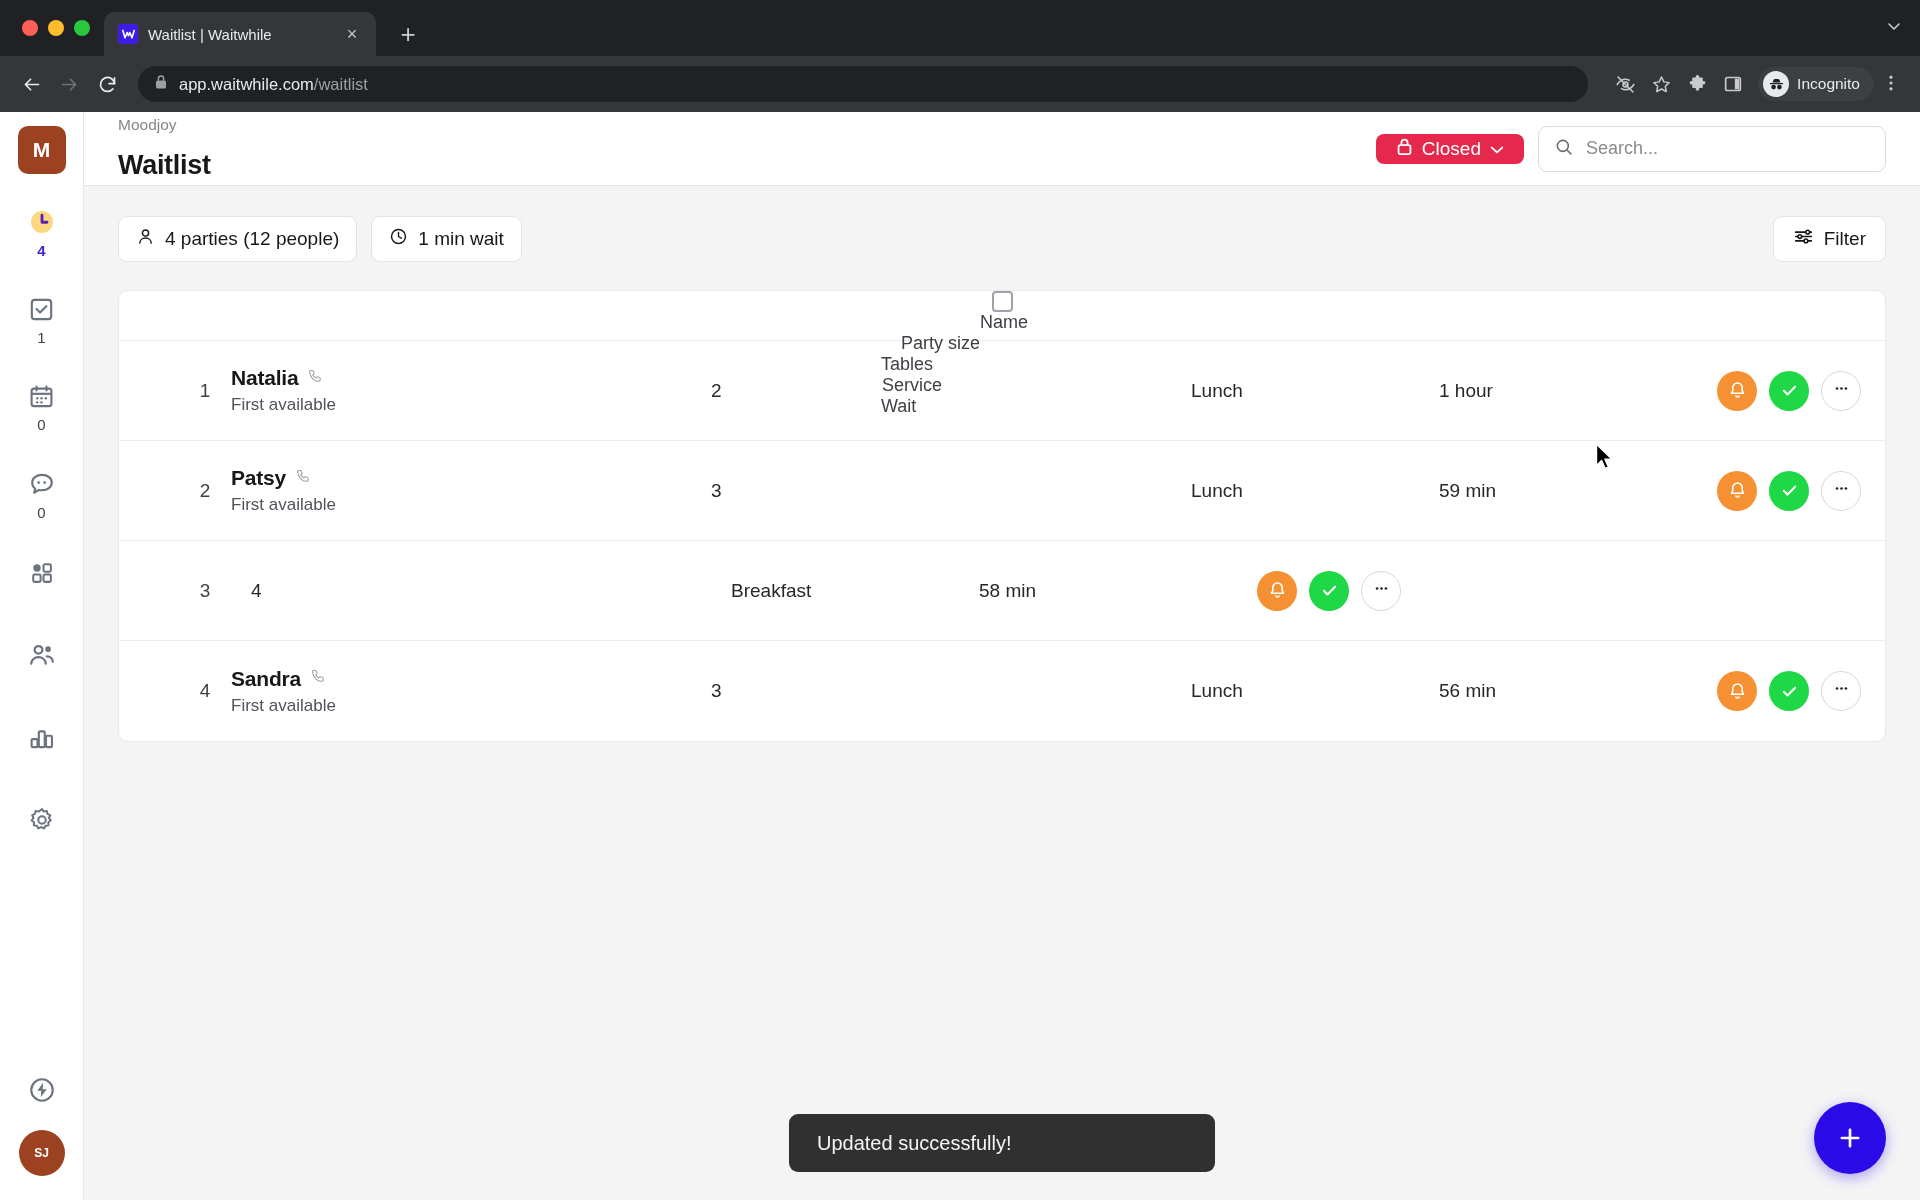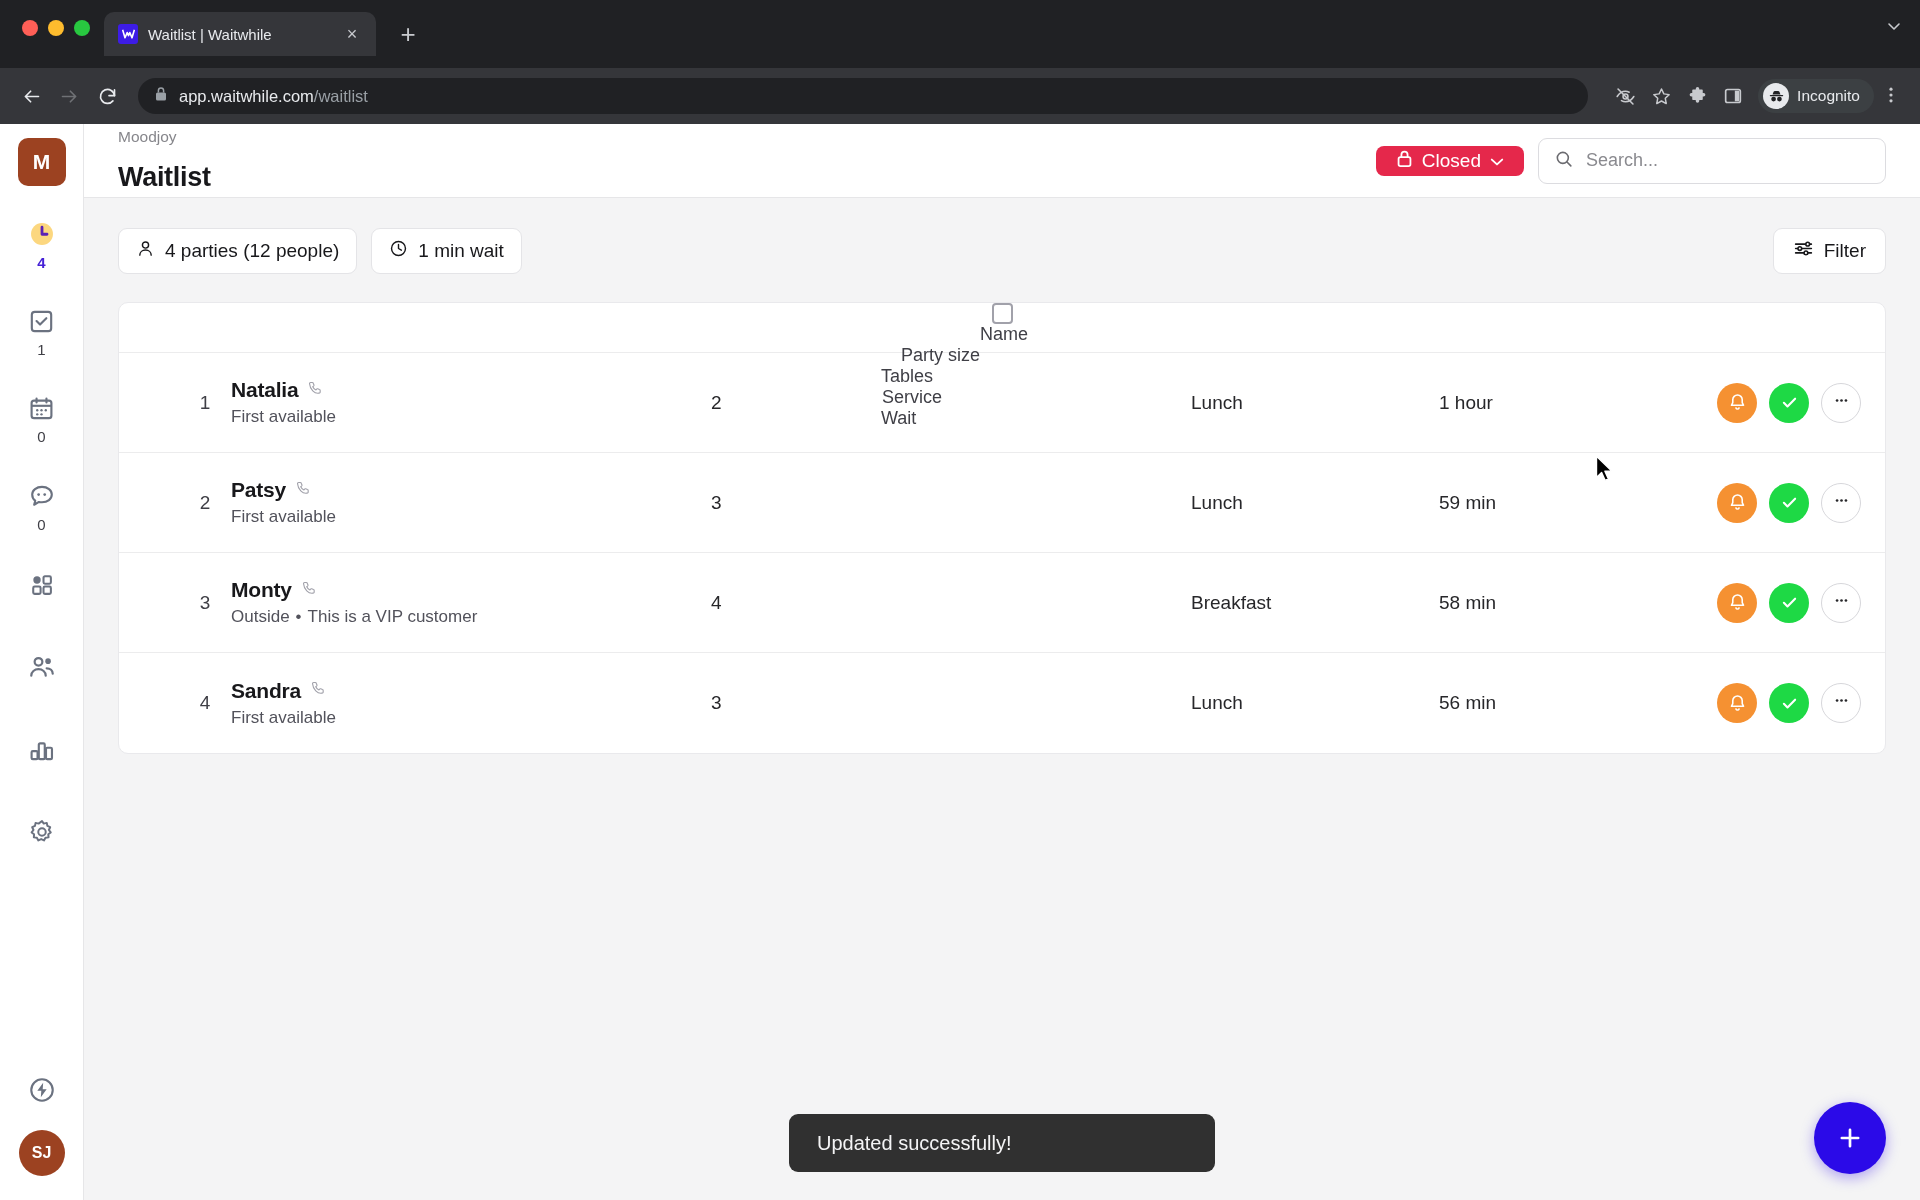--- a/index.html
+++ b/index.html
@@ -35,21 +35,21 @@
     font-family: "DejaVu Sans", sans-serif;
   }
   .tab-title { color: #e8eaed; font-size: 15px; flex: 1; white-space: nowrap; overflow: hidden; text-overflow: ellipsis; }
   .tab-close { color: #c8cace; font-size: 18px; width: 24px; height: 24px; display: flex; align-items: center; justify-content: center; border-radius: 50%; }
   .newtab { color: #c8cace; font-size: 26px; width: 40px; height: 40px; display: flex; align-items: center; justify-content: center; margin-left: 12px; margin-bottom: 2px; font-weight: 300;}
   .tabstrip-right { margin-left: auto; display: flex; align-items: center; height: 56px; padding-right: 18px; }
   .chev-down { color: #c8cace; font-size: 16px; }
 
   .toolbar {
     height: 56px; background: #35363a; display: flex; align-items: center;
-    padding: 0 14px; gap: 4px; flex: 0 0 56px; margin-top: 12px;
+    padding: 0 14px; gap: 4px; flex: 0 0 56px;
   }
   .tb-icon {
     width: 34px; height: 34px; display: flex; align-items: center; justify-content: center;
     color: #c8cace; border-radius: 50%; flex: 0 0 auto;
   }
   .tb-icon svg { display: block; }
   .omnibox {
     flex: 1; height: 36px; background: #202124; border-radius: 18px;
     display: flex; align-items: center; gap: 11px; padding: 0 16px; margin: 0 8px 0 10px;
     max-width: 1450px;
@@ -84,21 +84,21 @@
     gap: 3px; padding: 10px 0; margin-bottom: 18px; border-radius: 10px;
     color: #6b7280;
   }
   .nav-count { font-size: 15px; color: #3f3f46; line-height: 1; }
   .nav-count.accent { color: #4521d6; font-weight: 600; }
   .nav-item.plain { margin-bottom: 24px; padding: 12px 0; }
   .sidebar-bottom { margin-top: auto; display: flex; flex-direction: column; align-items: center; gap: 22px; padding-bottom: 24px; }
   .avatar-sj {
     width: 46px; height: 46px; border-radius: 50%; background: #9c4221;
     color: #fff; display: flex; align-items: center; justify-content: center;
-    font-size: 16px; font-weight: 700;
+    font-size: 12px; font-weight: 700;
   }
 
   
   .main { flex: 1; display: flex; flex-direction: column; min-width: 0; }
   .app-header {
     height: 74px; background: #fff; border-bottom: 1px solid #e6e6e8;
     display: flex; align-items: center; padding: 0 34px 0 34px; flex: 0 0 74px;
   }
   .header-titles { display: flex; flex-direction: column; gap: 17px; }
   .org-name { font-size: 15.5px; color: #86868b; line-height: 1.1; }
@@ -563,33 +563,20 @@
                     <circle cx="12" cy="12" r="1.7" fill="#27272a"></circle>
                     <circle cx="17.6" cy="12" r="1.7" fill="#27272a"></circle>
                   </svg>
               </button>
             </div>
           </div>
 
           <div class="trow tbody-row">
             <div class="cell c-check"></div>
             <div class="cell c-pos">3</div>
-            <div class="cell c-name">
-              <div class="name-wrap">
-                <div class="name-line">
-                  <span class="name-text">Monty</span>
-                  <span>
-                    <svg width="17" height="17" viewBox="0 0 24 24">
-                        <path d="M7.5 3.6c.7 0 1.2.4 1.4 1l.9 2.5c.2.6 0 1.2-.5 1.6l-1.2.9c.9 2 2.5 3.6 4.5 4.5l.9-1.2c.4-.5 1-.7 1.6-.5l2.5.9c.6.2 1 .7 1 1.4v2.4c0 .9-.8 1.6-1.7 1.5C10.6 19.7 4.3 13.4 3.6 5.3c-.1-.9.6-1.7 1.5-1.7z" stroke="#a1a1aa" stroke-width="1.6" fill="none" stroke-linejoin="round"></path>
-                      </svg>
-                  </span>
-                </div>
-                <span class="name-sub"><span>Outside</span><span class="sep-dot">•</span><span>This is a VIP customer</span></span>
-              </div>
-            </div>
             <div class="cell c-party">4</div>
             <div class="cell c-tables"></div>
             <div class="cell c-service">Breakfast</div>
             <div class="cell c-wait">58 min</div>
             <div class="cell c-actions">
               <button class="act notify">
                 <svg width="21" height="21" viewBox="0 0 24 24">
                     <path d="M12 3.4a5.4 5.4 0 0 0-5.4 5.4v3.3l-1.5 3.1h13.8l-1.5-3.1V8.8A5.4 5.4 0 0 0 12 3.4z" stroke="#fff" stroke-width="1.8" fill="none" stroke-linejoin="round"></path>
                     <path d="M10.2 18.2a1.9 1.9 0 0 0 3.6 0" stroke="#fff" stroke-width="1.8" fill="none" stroke-linecap="round"></path>
                   </svg>

